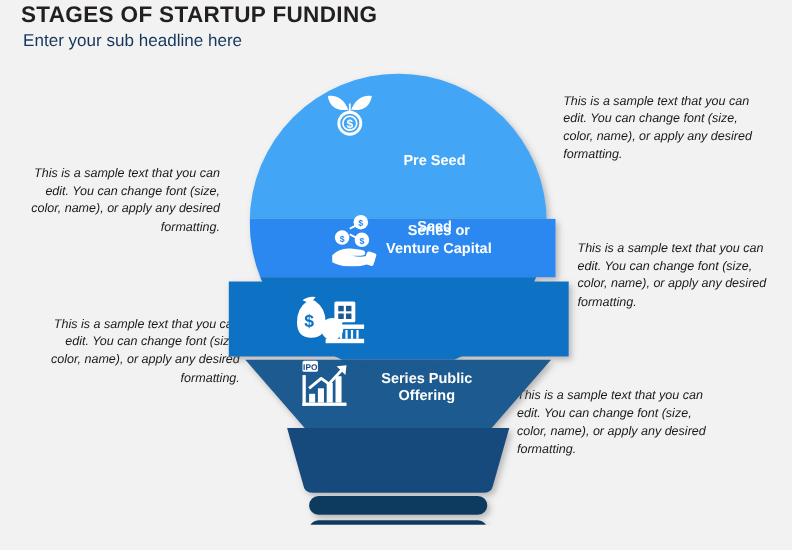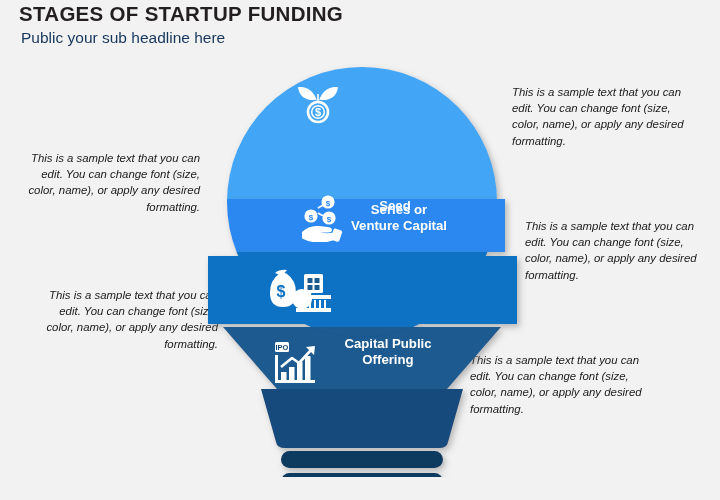--- a/index.html
+++ b/index.html
@@ -61,21 +61,21 @@
     position:absolute;
     pointer-events:none;
   }
 </style>
 </head>
 <body>
 
 <div id="stage">
 
   <div class="title">STAGES OF STARTUP FUNDING</div>
-  <div class="subtitle">Public your sub headline here</div>
+  <div class="subtitle">Enter your sub headline here</div>
 
   <div class="caption cap-right" style="left:512px;top:55px;width:182px;">This is a sample text that you can edit. You can change font (size, color, name), or apply any desired formatting.</div>
 
   <div class="caption cap-left" style="left:22px;top:121px;width:178px;">This is a sample text that you can edit. You can change font (size, color, name), or apply any desired formatting.</div>
 
   <div class="caption cap-right" style="left:525px;top:189px;width:180px;">This is a sample text that you can edit. You can change font (size, color, name), or apply any desired formatting.</div>
 
   <div class="caption cap-left" style="left:42px;top:258px;width:176px;">This is a sample text that you can edit. You can change font (size, color, name), or apply any desired formatting.</div>
 
   <div class="caption cap-right" style="left:470px;top:323px;width:180px;">This is a sample text that you can edit. You can change font (size, color, name), or apply any desired formatting.</div>
@@ -124,24 +124,25 @@
                  Q 237 479 229 479 L 207 479
                  Q 200 479 197 485
                  Q 189 500 167 500
                  Q 145 500 137 485
                  Q 134 479 127 479 L 105 479
                  Q 97 479 97 471 L 97 470
                  Q 97 462 105 462 Z" fill="#103a61"></path>
       </g>
     </svg>
 
+    <div class="band-label" style="left:140px;top:86px;width:120px;">Pre Seed</div>
     <div class="band-label" style="left:140px;top:146px;width:120px;">Seed</div>
     <div class="band-label" style="left:124px;top:150px;width:160px;">Series or
 Venture Capital</div>
-    <div class="band-label" style="left:118px;top:284px;width:150px;">Capital Public
+    <div class="band-label" style="left:118px;top:284px;width:150px;">Series Public
 Offering</div>
 
     <div class="band-icon" style="left:99px;top:22px;">
       <svg width="48" height="50" viewBox="0 0 48 50">
         <g fill="#ffffff">
           <path d="M22 28 C20 18, 14 12, 5 12 C5 22, 12 27, 21 27 Z" transform="rotate(-8 13 20)"></path>
           <path d="M26 28 C28 18, 34 12, 43 12 C43 22, 36 27, 27 27 Z" transform="rotate(8 35 20)"></path>
           <path d="M23.2 29 L23.2 20 L24.8 20 L24.8 29 Z"></path>
           <circle cx="24" cy="38" r="10" fill="none" stroke="#ffffff" stroke-width="2.6"></circle>
           <circle cx="24" cy="38" r="6.3" fill="none" stroke="#ffffff" stroke-width="1.5"></circle>
@@ -195,21 +196,21 @@
           <rect x="12" y="29" width="2" height="8"></rect>
           <rect x="17" y="29" width="2" height="8"></rect>
           <rect x="22" y="29" width="2" height="8"></rect>
           <rect x="27" y="29" width="2" height="8"></rect>
           <rect x="32" y="29" width="2" height="8"></rect>
           <rect x="4" y="37" width="35" height="4"></rect>
         </g>
       </svg>
     </div>
 
-    <div class="band-icon" style="left:77px;top:288px;">
+    <div class="band-icon" style="left:77px;top:274px;">
       <svg width="48" height="46" viewBox="0 0 48 46">
         <g fill="#ffffff">
           <rect x="3" y="2" width="14" height="10" rx="1.5"></rect>
           <text x="10" y="10" font-size="7.5" font-weight="bold" text-anchor="middle" fill="#174a7c" font-family="'Liberation Sans',sans-serif">IPO</text>
           <rect x="3" y="15" width="3" height="28"></rect>
           <rect x="3" y="40" width="40" height="3"></rect>
           <rect x="9" y="32" width="5.5" height="8"></rect>
           <rect x="17" y="27" width="5.5" height="13"></rect>
           <rect x="25" y="22" width="5.5" height="18"></rect>
           <rect x="33" y="16" width="5.5" height="24"></rect>

